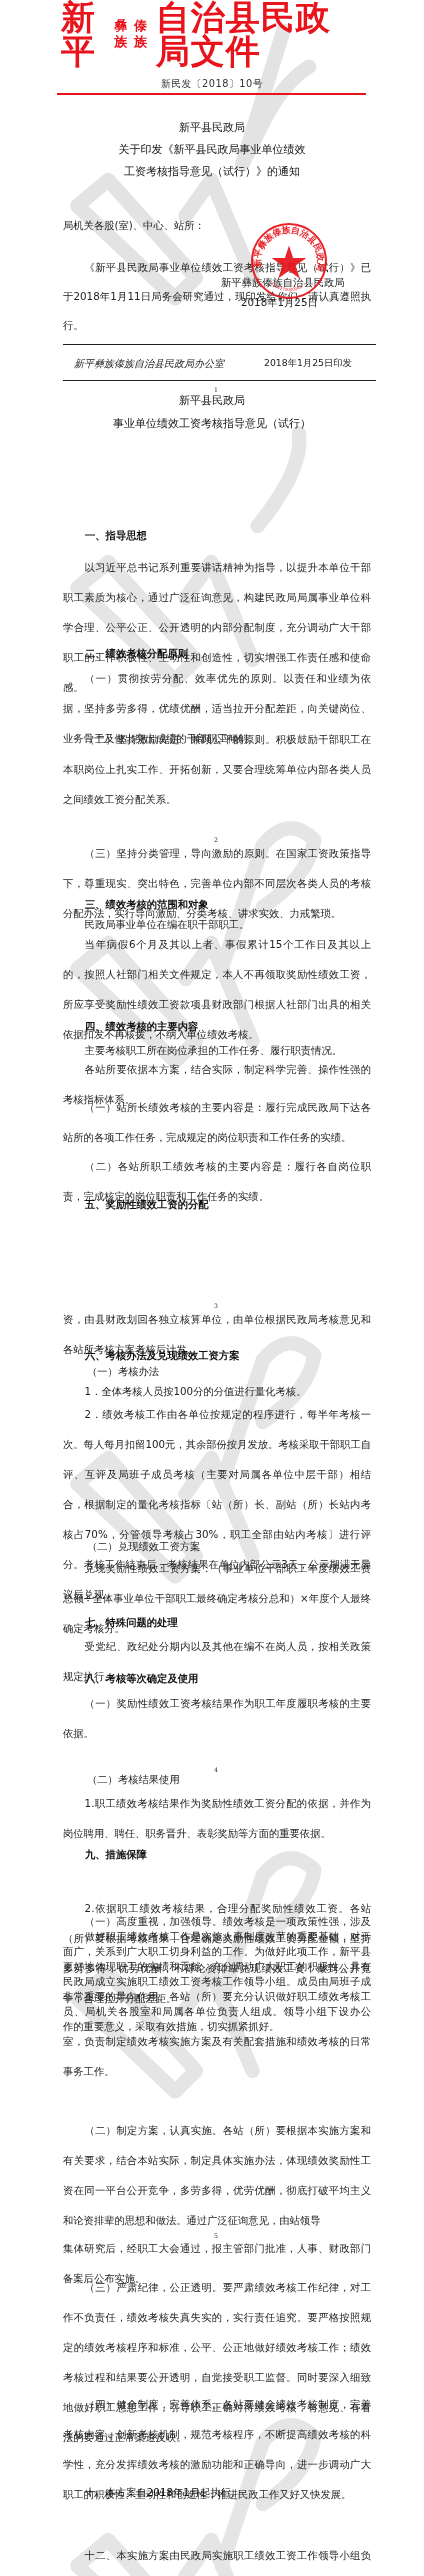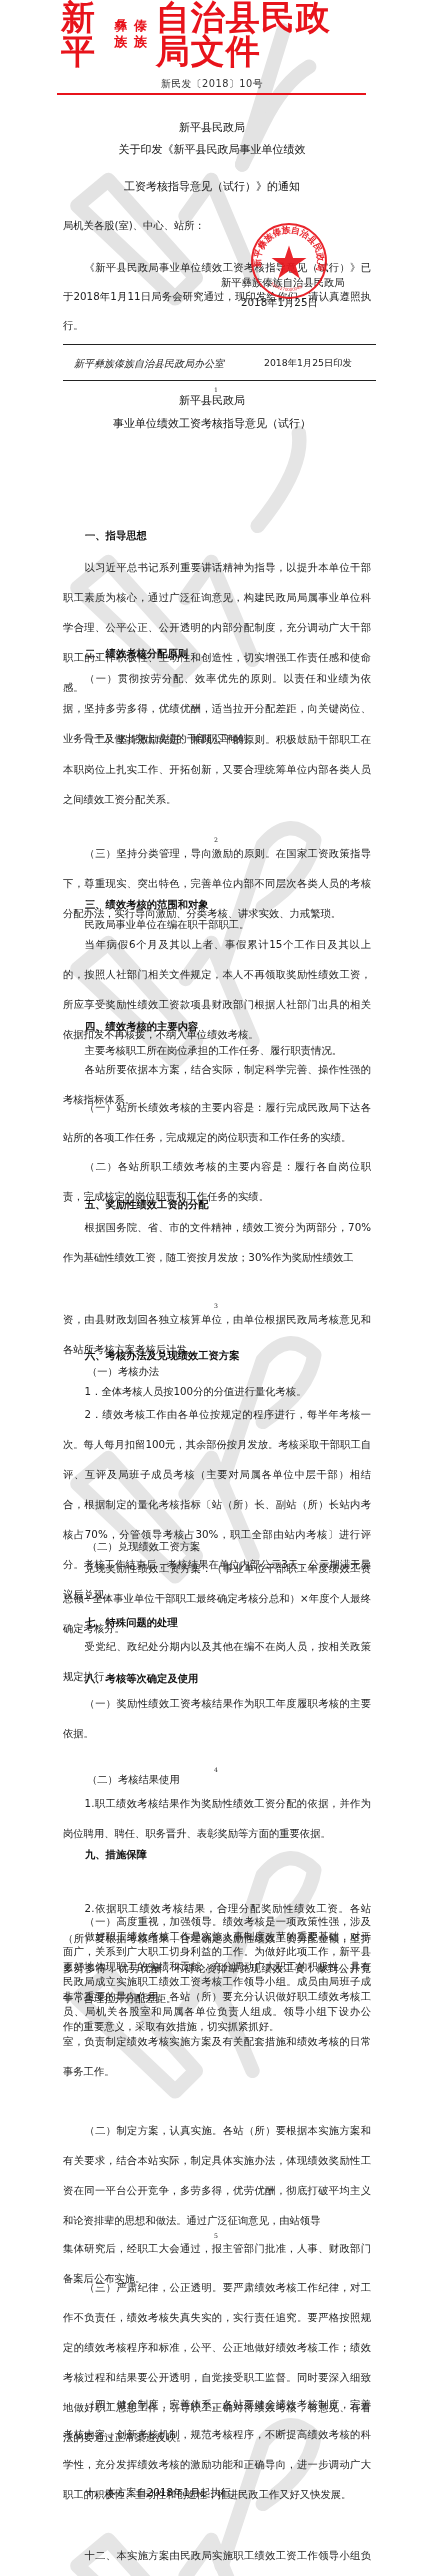--- a/index.html
+++ b/index.html
@@ -91,21 +91,21 @@
       <span>彝族</span>
       <span>傣族</span>
     </span>
     <span class="ht-big">自治县民政局文件</span>
   </div>
   <div class="doc-number">新民发〔2018〕10号</div>
   <div class="red-rule"></div>
 
   <div class="notice-title" style="top:113px">新平县民政局</div>
   <div class="notice-title" style="top:135px">关于印发《新平县民政局事业单位绩效</div>
-  <div class="notice-title" style="top:172px">工资考核指导意见（试行）》的通知</div>
+  <div class="notice-title" style="top:157px">工资考核指导意见（试行）》的通知</div>
 
   <div class="p" style="top:215px;left:63px;line-height:20.6px">局机关各股(室)、中心、站所：</div>
   <div class="p indent" style="top:253px;line-height:29px">《新平县民政局事业单位绩效工资考核指导意见（试行）》已于2018年1月11日局务会研究通过，现印发给你们，请认真遵照执行。</div>
 
   <svg class="seal" viewBox="0 0 152 152">
     <circle cx="76" cy="76" r="72" fill="none" stroke="#e8131b" stroke-width="4"></circle>
     <defs>
         <path id="sealArc" d="M 22 92 A 56 56 0 1 1 130 92"></path>
       </defs>
     <text fill="#e8131b" font-size="17" font-weight="bold" font-family="DejaVu Sans, sans-serif">
@@ -144,21 +144,20 @@
   <div class="p indent" style="top:838px">（三）坚持分类管理，导向激励的原则。在国家工资政策指导下，尊重现实、突出特色，完善单位内部不同层次各类人员的考核分配办法，实行导向激励、分类考核、讲求实效、力戒繁琐。</div>
   <div class="h" style="top:894px">三、绩效考核的范围和对象</div>
   <div class="p indent" style="top:909px">民政局事业单位在编在职干部职工。</div>
   <div class="p indent" style="top:929px">当年病假6个月及其以上者、事假累计15个工作日及其以上的，按照人社部门相关文件规定，本人不再领取奖励性绩效工资，所应享受奖励性绩效工资款项县财政部门根据人社部门出具的相关依据扣发不再核拨，不纳入单位绩效考核。</div>
   <div class="h" style="top:1016px">四、绩效考核的主要内容</div>
   <div class="p indent" style="top:1035px">主要考核职工所在岗位承担的工作任务、履行职责情况。</div>
   <div class="p indent" style="top:1054px">各站所要依据本方案，结合实际，制定科学完善、操作性强的考核指标体系。</div>
   <div class="p indent" style="top:1092px">（一）站所长绩效考核的主要内容是：履行完成民政局下达各站所的各项工作任务，完成规定的岗位职责和工作任务的实绩。</div>
   <div class="p indent" style="top:1151px">（二）各站所职工绩效考核的主要内容是：履行各自岗位职责，完成核定的岗位职责和工作任务的实绩。</div>
   <div class="h" style="top:1194px">五、奖励性绩效工资的分配</div>
-  <div class="p indent" style="top:1212px">根据国务院、省、市的文件精神，绩效工资分为两部分，70%作为基础性绩效工资，随工资按月发放；30%作为奖励性绩效工</div>
 
   <div class="page-num" style="top:1302px">3</div>
 
   <div class="p" style="top:1304px">资，由县财政划回各独立核算单位，由单位根据民政局考核意见和各站所考核方案考核后计发。</div>
   <div class="h" style="top:1345px">六、考核办法及兑现绩效工资方案</div>
   <div class="p" style="top:1362px;left:87px;line-height:18.5px">（一）考核办法</div>
   <div class="p indent" style="top:1381px;line-height:20.6px">1．全体考核人员按100分的分值进行量化考核。</div>
   <div class="p indent" style="top:1399px">2．绩效考核工作由各单位按规定的程序进行，每半年考核一次。每人每月扣留100元，其余部份按月发放。考核采取干部职工自评、互评及局班子成员考核（主要对局属各单位中层干部）相结合，根据制定的量化考核指标〔站（所）长、副站（所）长站内考核占70%，分管领导考核占30%，职工全部由站内考核〕进行评分。考核工作结束后，考核结果在单位内部公示3天，公示期满无异议后兑现。</div>
   <div class="p" style="top:1537px;left:87px;line-height:18.5px">（二）兑现绩效工资方案</div>
   <div class="p indent" style="top:1553px">兑现奖励性绩效工资方案：（事业单位干部职工年度绩效工资总额÷全体事业单位干部职工最终确定考核分总和）×年度个人最终确定考核分。</div>

